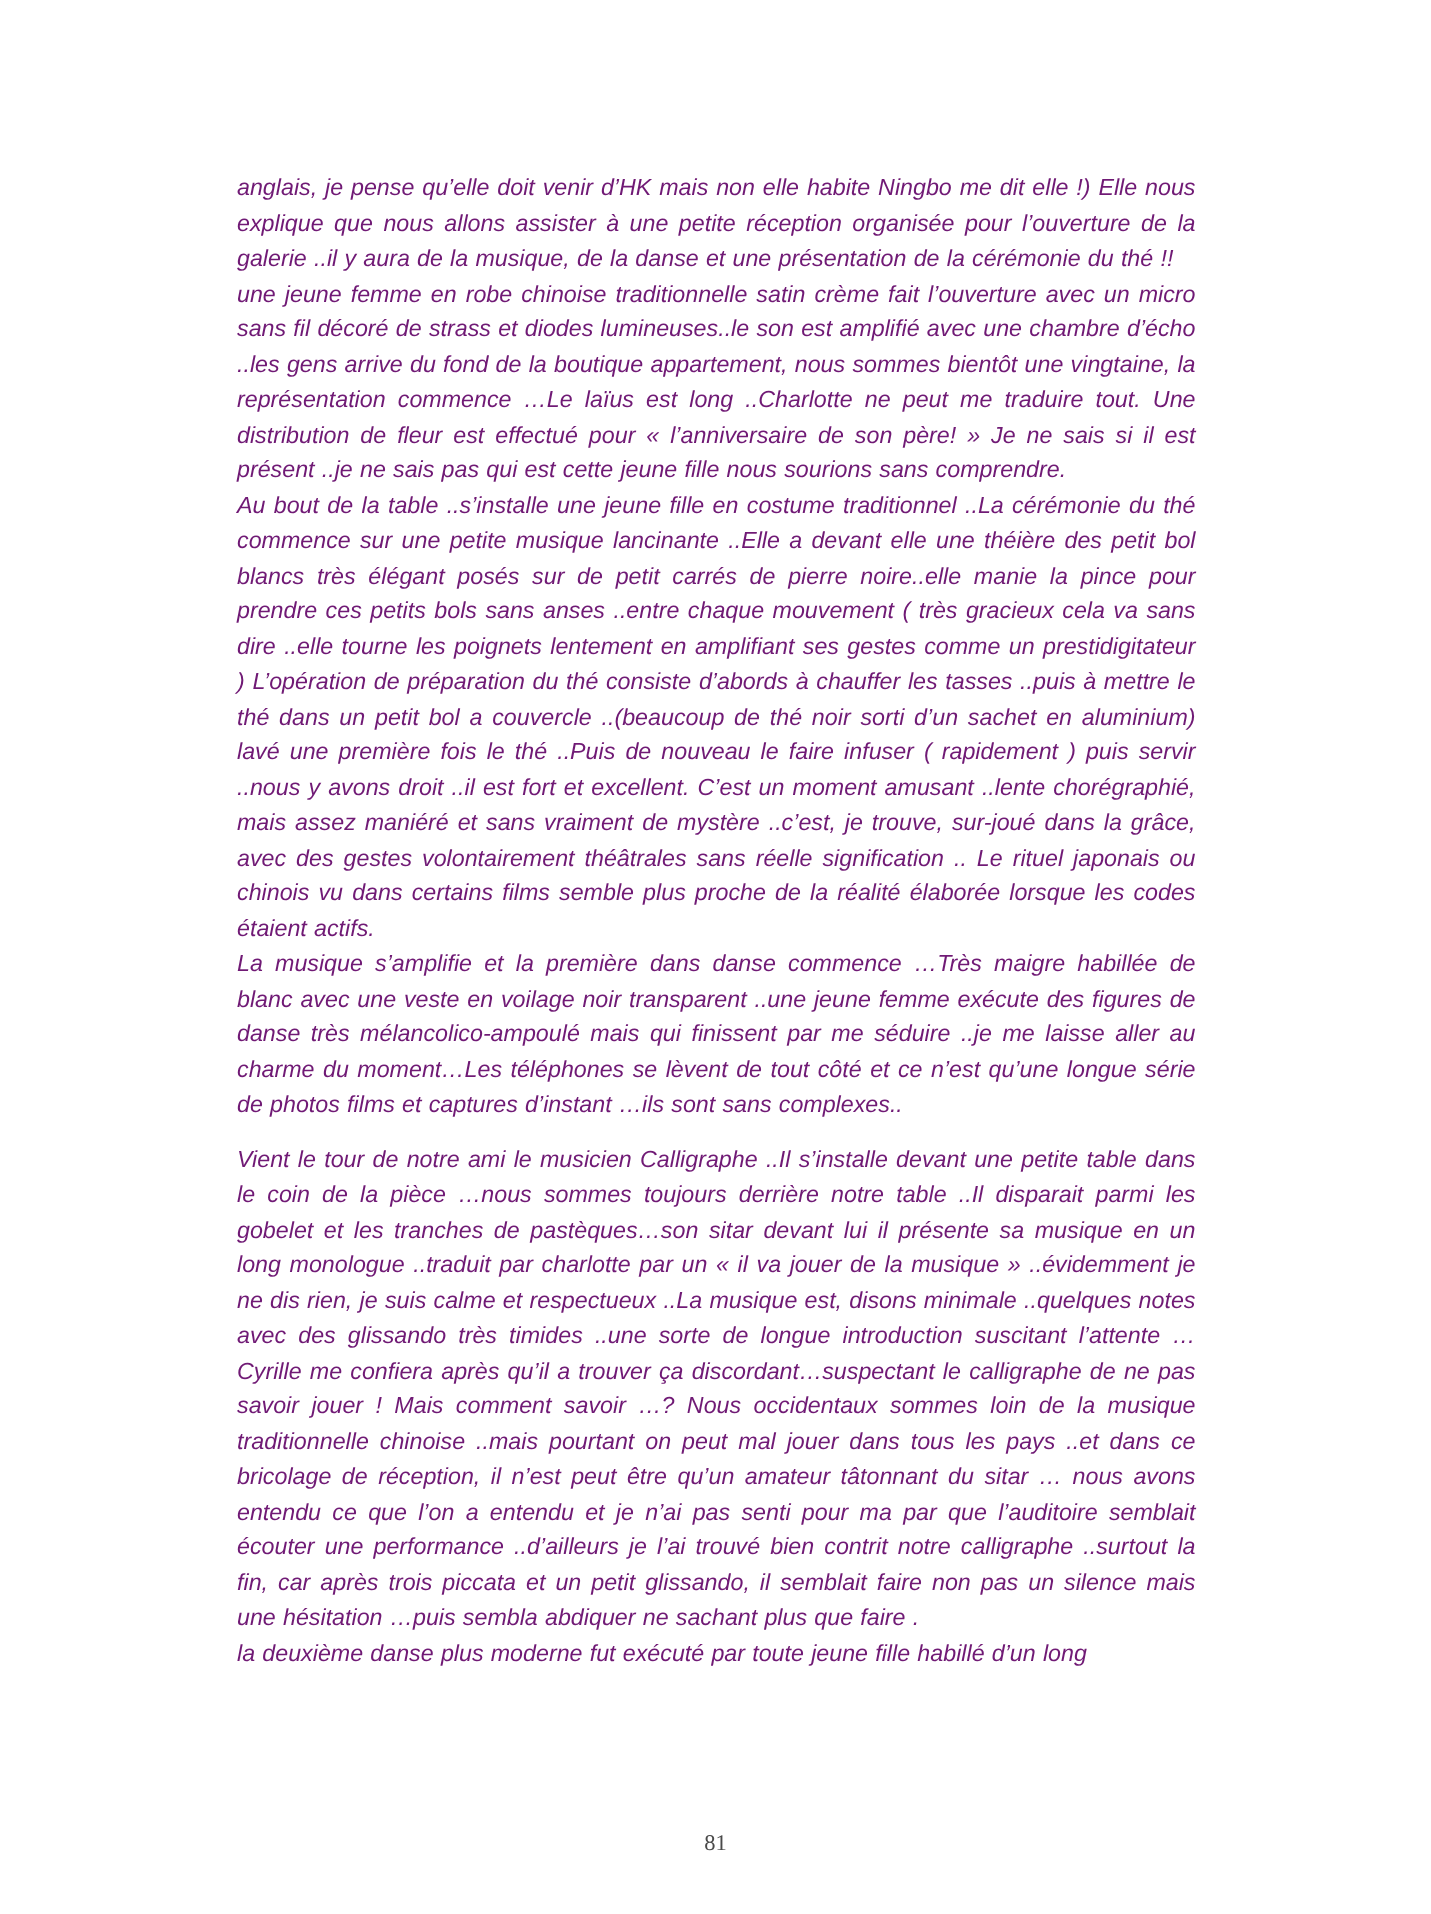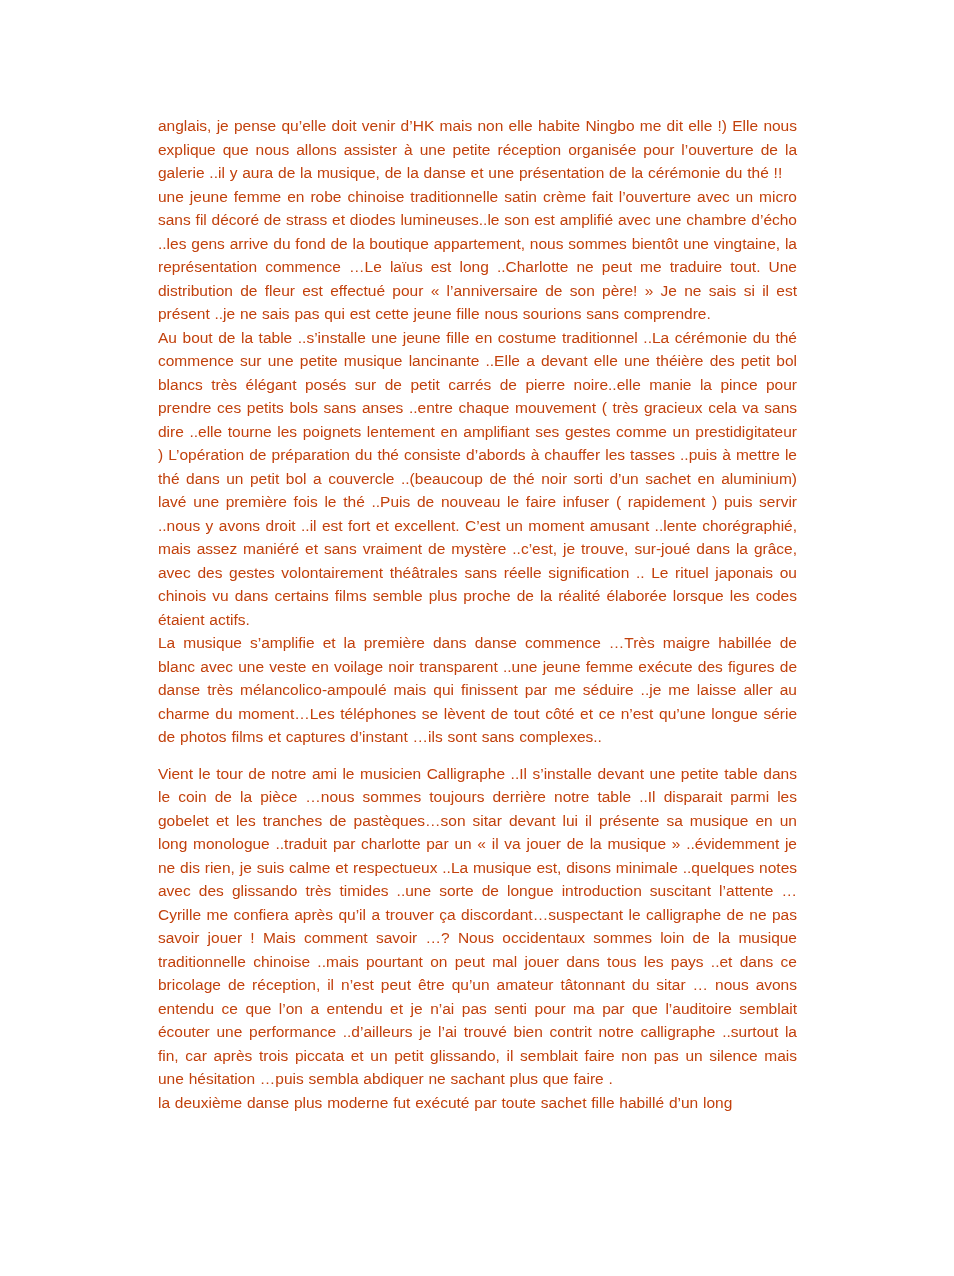--- a/index.html
+++ b/index.html
@@ -21,22 +21,23 @@
     top: 114px;
     width: 639px;
   }
   .text-block p {
     margin: 0;
     padding: 0;
     text-align: justify;
     font-size: 15.5px;
     line-height: 23.5px;
     font-weight: 400;
-    color: #c2410c;
+    color: #701a75;
     word-spacing: 0.5px;
+    font-style: italic;
   }
   .text-block p.gap-above {
     margin-top: 13px;
   }
   .page-number {
     position: absolute;
     left: 0;
     right: 0;
     bottom: 38px;
     text-align: center;
@@ -48,15 +49,16 @@
 </head>
 <body>
 
 <div class="page">
   <div class="text-block">
     <p>anglais, je pense qu’elle doit venir d’HK mais non elle habite Ningbo me dit elle !) Elle nous explique que nous allons assister à une petite réception organisée pour l’ouverture de la galerie ..il y aura de la musique, de la danse et une présentation de la cérémonie du thé !!</p>
     <p>une jeune femme en robe chinoise traditionnelle satin crème fait l’ouverture avec un micro sans fil décoré de strass et diodes lumineuses..le son est amplifié avec une chambre d’écho ..les gens arrive du fond de la boutique appartement, nous sommes bientôt une vingtaine, la représentation commence …Le laïus est long ..Charlotte ne peut me traduire tout. Une distribution de fleur est effectué pour « l’anniversaire de son père! » Je ne sais si il est présent ..je ne sais pas qui est cette jeune fille nous sourions sans comprendre.</p>
     <p>Au bout de la table ..s’installe une jeune fille en costume traditionnel ..La cérémonie du thé commence sur une petite musique lancinante ..Elle a devant elle une théière des petit bol blancs très élégant posés sur de petit carrés de pierre noire..elle manie la pince pour prendre ces petits bols sans anses ..entre chaque mouvement ( très gracieux cela va sans dire ..elle tourne les poignets lentement en amplifiant ses gestes comme un prestidigitateur  ) L’opération de préparation du thé consiste d’abords à chauffer les tasses ..puis à mettre le thé dans un petit bol a couvercle ..(beaucoup de thé noir sorti d’un sachet en aluminium) lavé une première fois le thé ..Puis de nouveau le faire infuser ( rapidement ) puis servir ..nous y avons droit ..il est fort et excellent. C’est un moment amusant ..lente chorégraphié, mais assez maniéré et sans vraiment de mystère ..c’est, je trouve, sur-joué dans la grâce, avec des gestes volontairement théâtrales sans réelle signification .. Le rituel japonais ou chinois vu dans certains films semble plus proche de la réalité élaborée lorsque les codes étaient actifs.</p>
     <p>La musique s’amplifie et la première dans danse commence …Très maigre habillée de blanc avec une veste en  voilage noir transparent ..une jeune femme exécute des figures de danse très mélancolico-ampoulé mais qui finissent par me séduire ..je me laisse aller au charme du moment…Les téléphones se lèvent  de tout côté et ce n’est qu’une longue série de photos films et captures d’instant …ils sont sans complexes..</p>
     <p class="gap-above">Vient le tour de notre ami le musicien Calligraphe ..Il s’installe devant une petite table dans le coin de la pièce …nous sommes toujours derrière notre table ..Il disparait parmi les gobelet et les tranches de pastèques…son sitar devant lui il présente sa musique en un long monologue ..traduit par charlotte par un « il va jouer de la musique » ..évidemment je ne dis rien, je suis calme et respectueux ..La musique est, disons minimale ..quelques notes avec des glissando très timides ..une sorte de longue introduction suscitant l’attente …Cyrille me confiera après qu’il a trouver ça discordant…suspectant le calligraphe de ne pas savoir jouer ! Mais comment savoir …? Nous occidentaux sommes loin de la musique traditionnelle chinoise ..mais pourtant on peut mal jouer dans tous les pays ..et dans ce bricolage de réception, il n’est peut être qu’un amateur tâtonnant du sitar … nous avons entendu ce que l’on a entendu et je n’ai pas senti pour ma par que l’auditoire semblait écouter une performance ..d’ailleurs je l’ai trouvé bien contrit notre calligraphe ..surtout la fin, car après trois piccata et un petit glissando, il semblait faire non pas un silence mais une hésitation …puis sembla abdiquer ne sachant plus que faire .</p>
-    <p>la deuxième danse plus moderne fut exécuté par toute sachet fille habillé d’un long</p>
+    <p>la deuxième danse plus moderne fut exécuté par toute jeune fille habillé d’un long</p>
   </div>
+  <div class="page-number">81</div>
 </div>
 
 </body></html>

